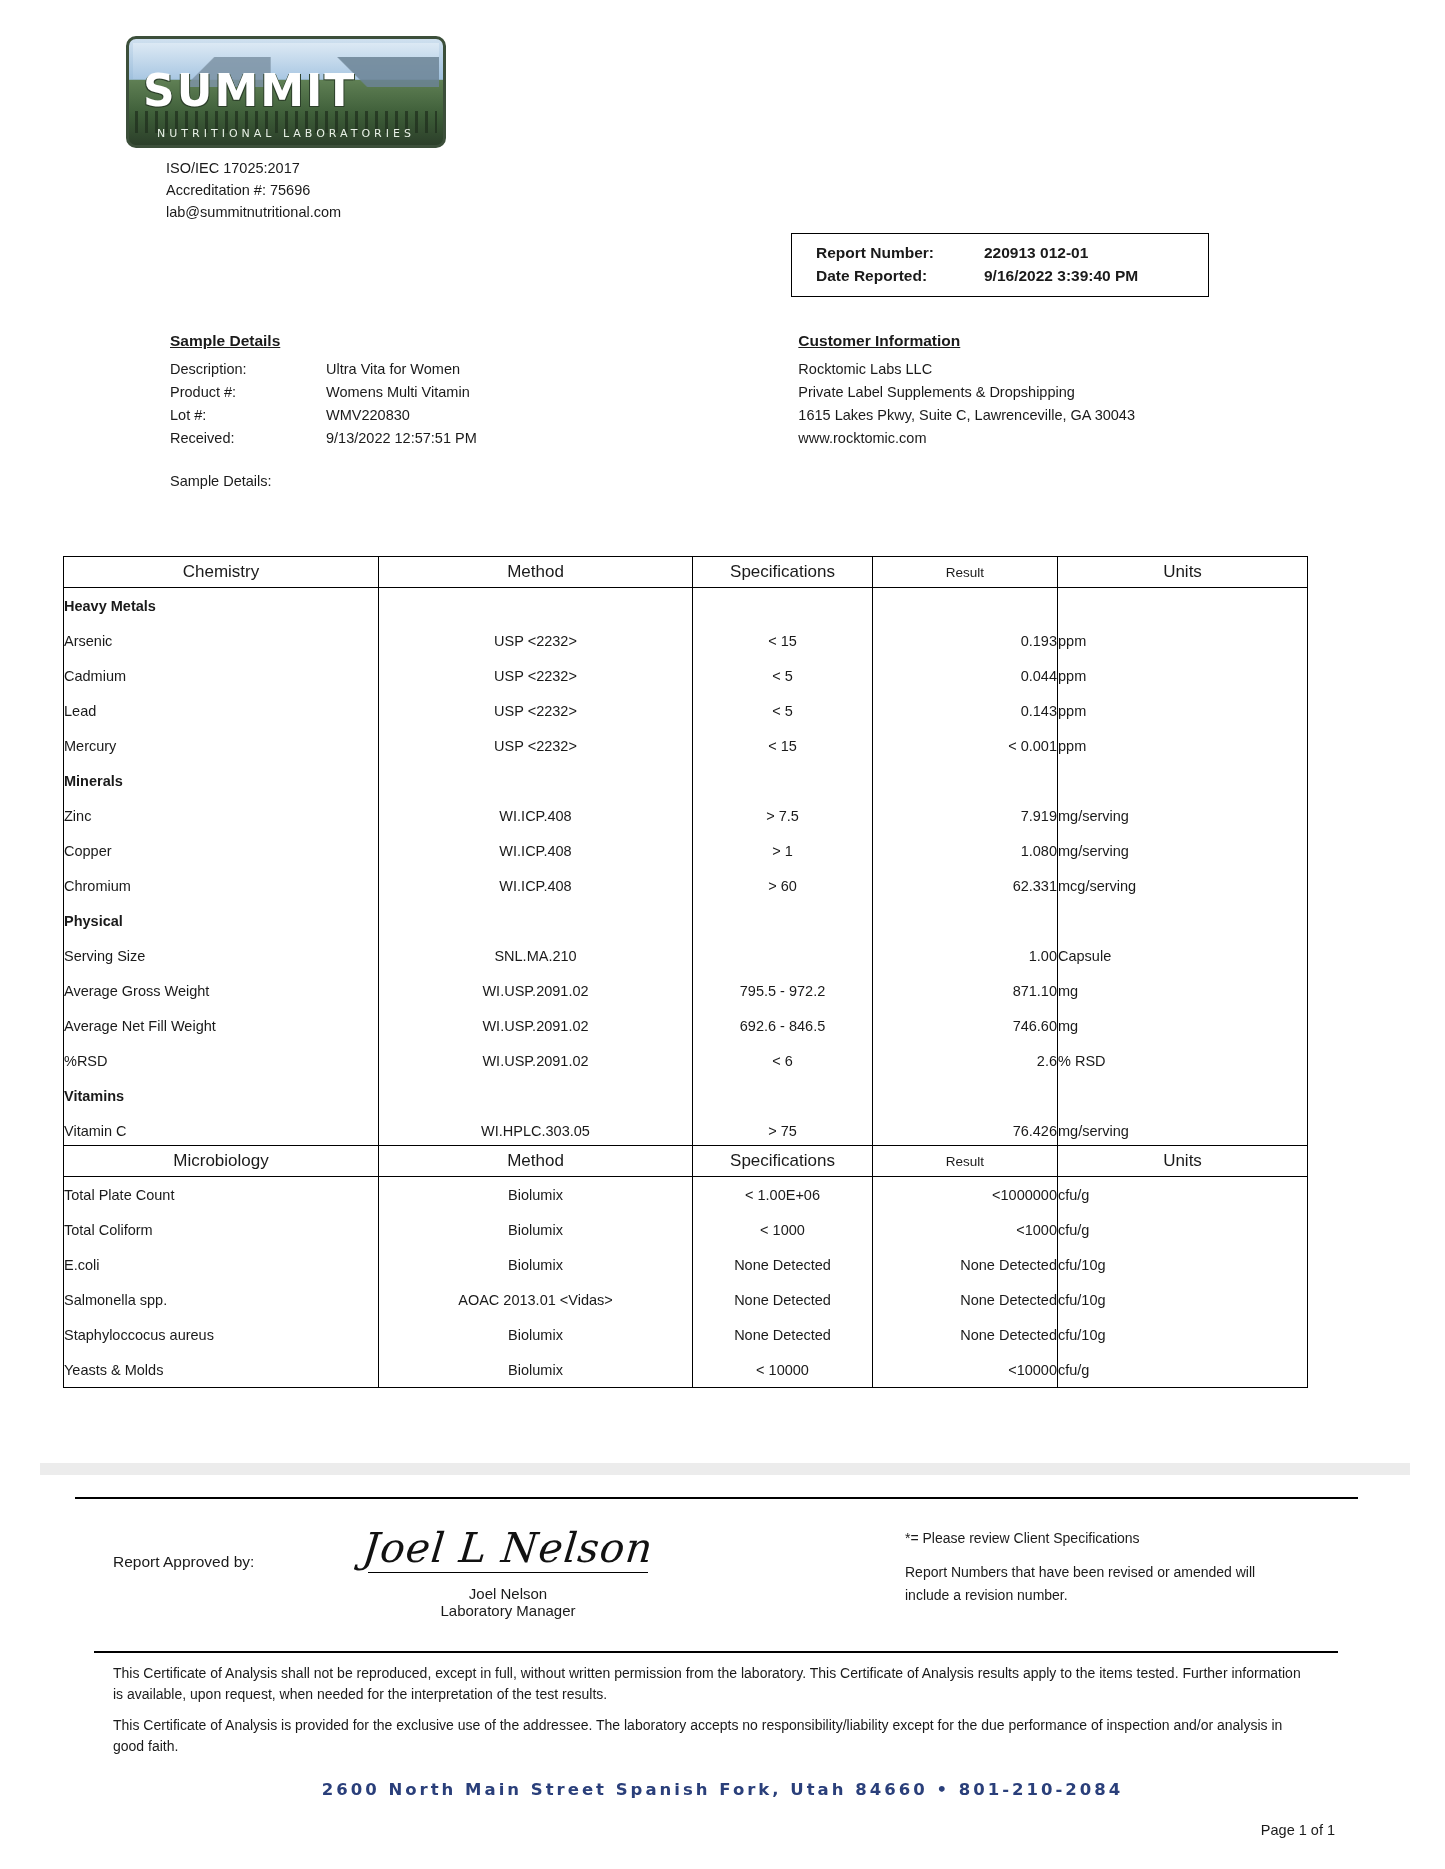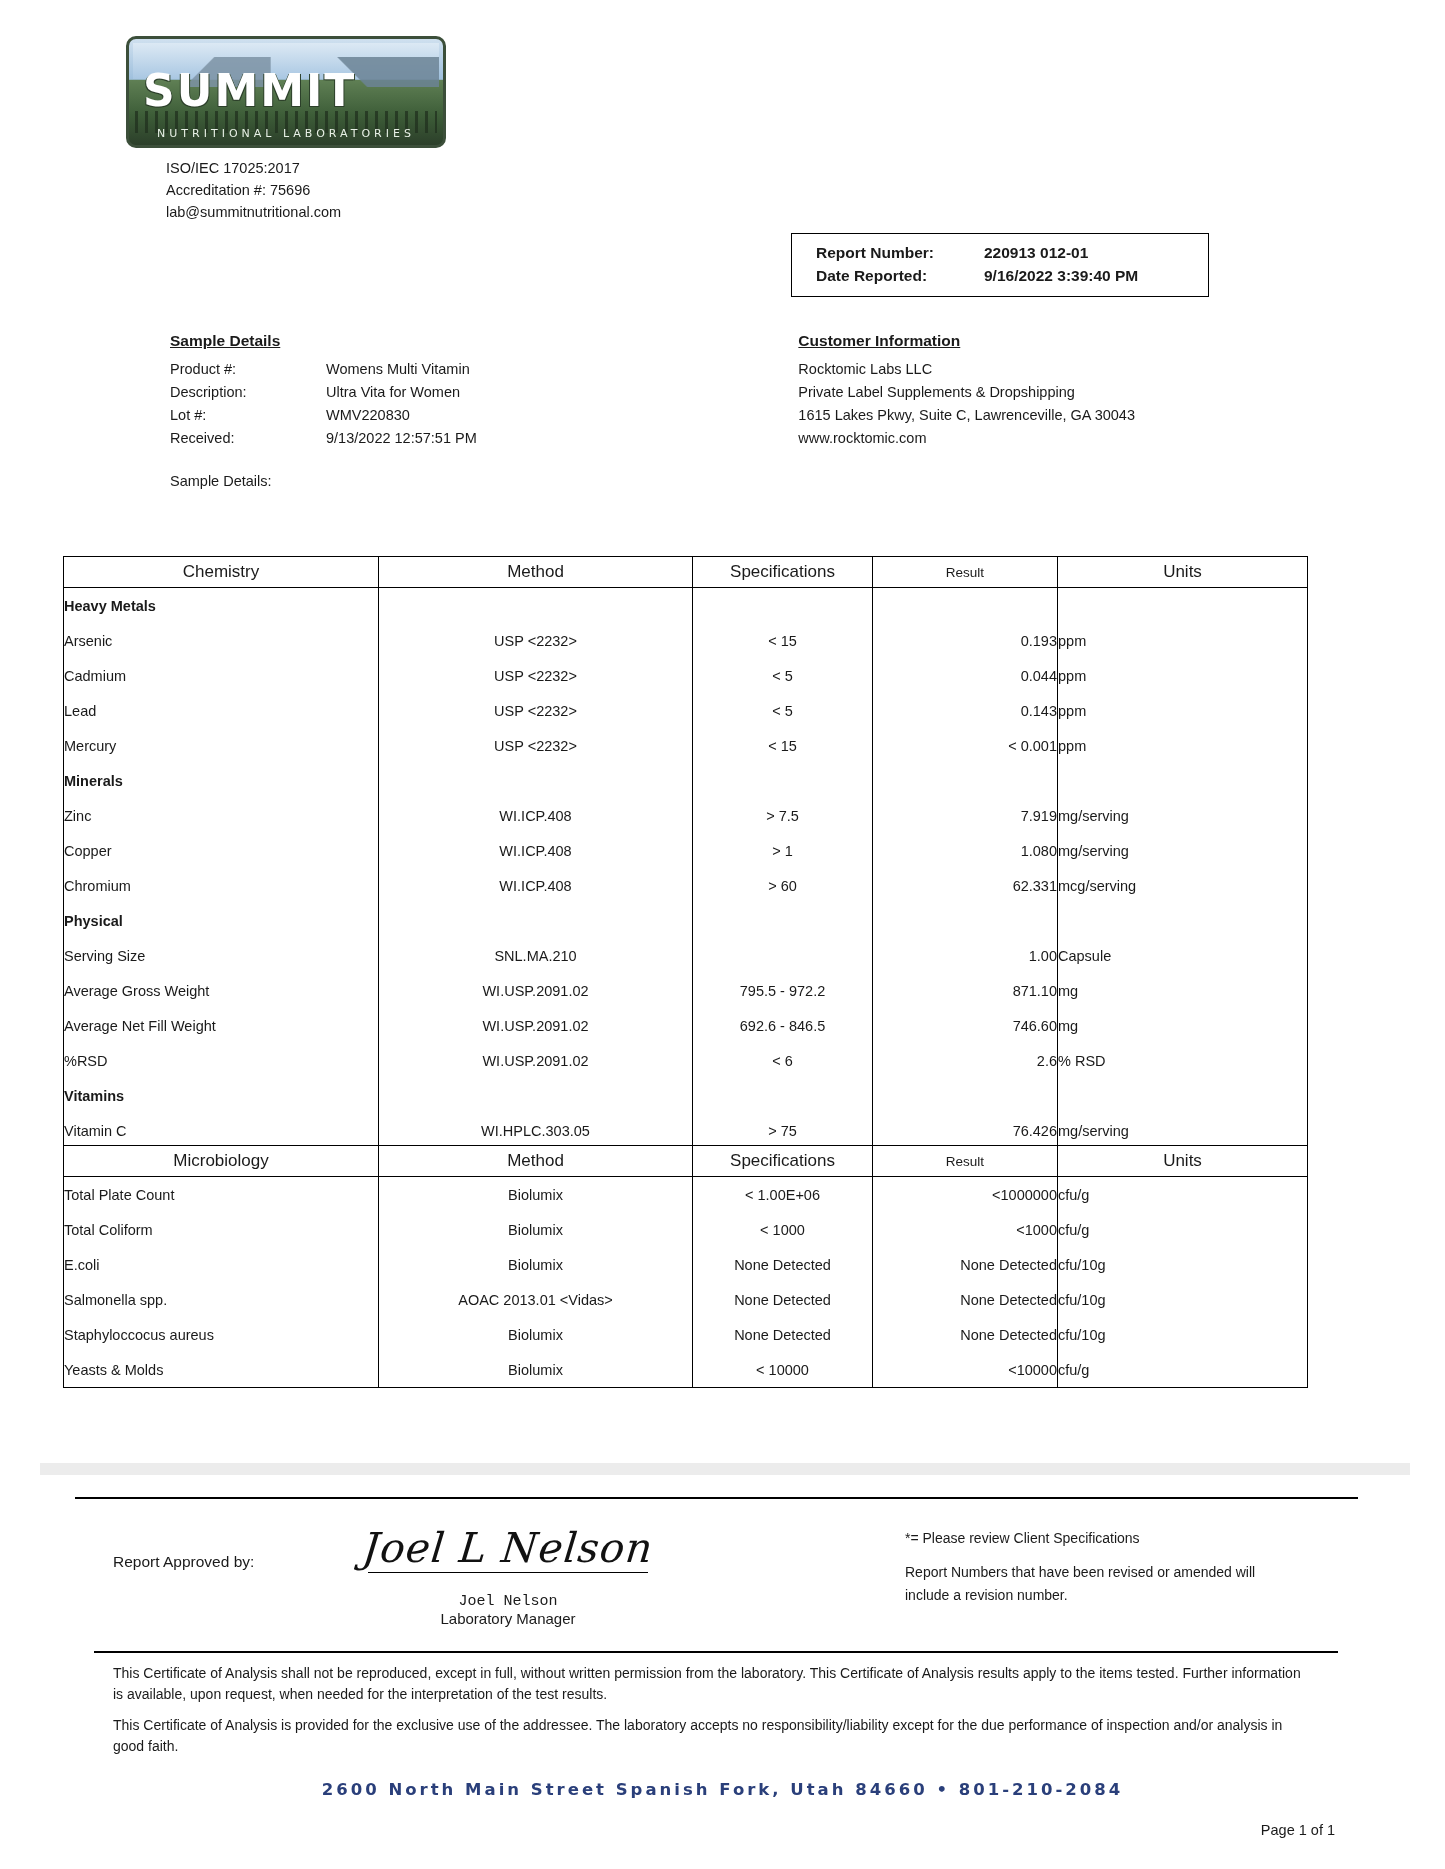--- a/index.html
+++ b/index.html
@@ -239,22 +239,21 @@
     line-height: 1.05;
     white-space: nowrap;
   }
   .sig-line {
     border-bottom: 1.6px solid #000;
     width: 280px;
     margin: 2px auto 0 auto;
   }
   .sig-name {
     font-size: 15px;
-    margin-top: 20px;
-    font-family: Liberation Mono, monospace;
+    margin-top: 12px;
   }
   .sig-role {
     font-size: 15px;
   }
   .notes-right {
     position: absolute;
     left: 905px;
     top: 1527px;
     width: 360px;
     font-size: 14px;
@@ -334,26 +333,26 @@
     <div class="report-row">
       <span class="rl">Date Reported:</span>
       <span class="rv">9/16/2022 3:39:40 PM</span>
     </div>
   </div>
 
   <div class="details">
     <div class="col-sample">
       <div class="sec-title">Sample Details</div>
       <div class="kv">
+        <span class="k">Description:</span>
+        <span class="v">Ultra Vita for Women</span>
+      </div>
+      <div class="kv">
         <span class="k">Product #:</span>
         <span class="v">Womens Multi Vitamin</span>
-      </div>
-      <div class="kv">
-        <span class="k">Description:</span>
-        <span class="v">Ultra Vita for Women</span>
       </div>
       <div class="kv">
         <span class="k">Lot #:</span>
         <span class="v">WMV220830</span>
       </div>
       <div class="kv">
         <span class="k">Received:</span>
         <span class="v">9/13/2022 12:57:51 PM</span>
       </div>
     </div>

